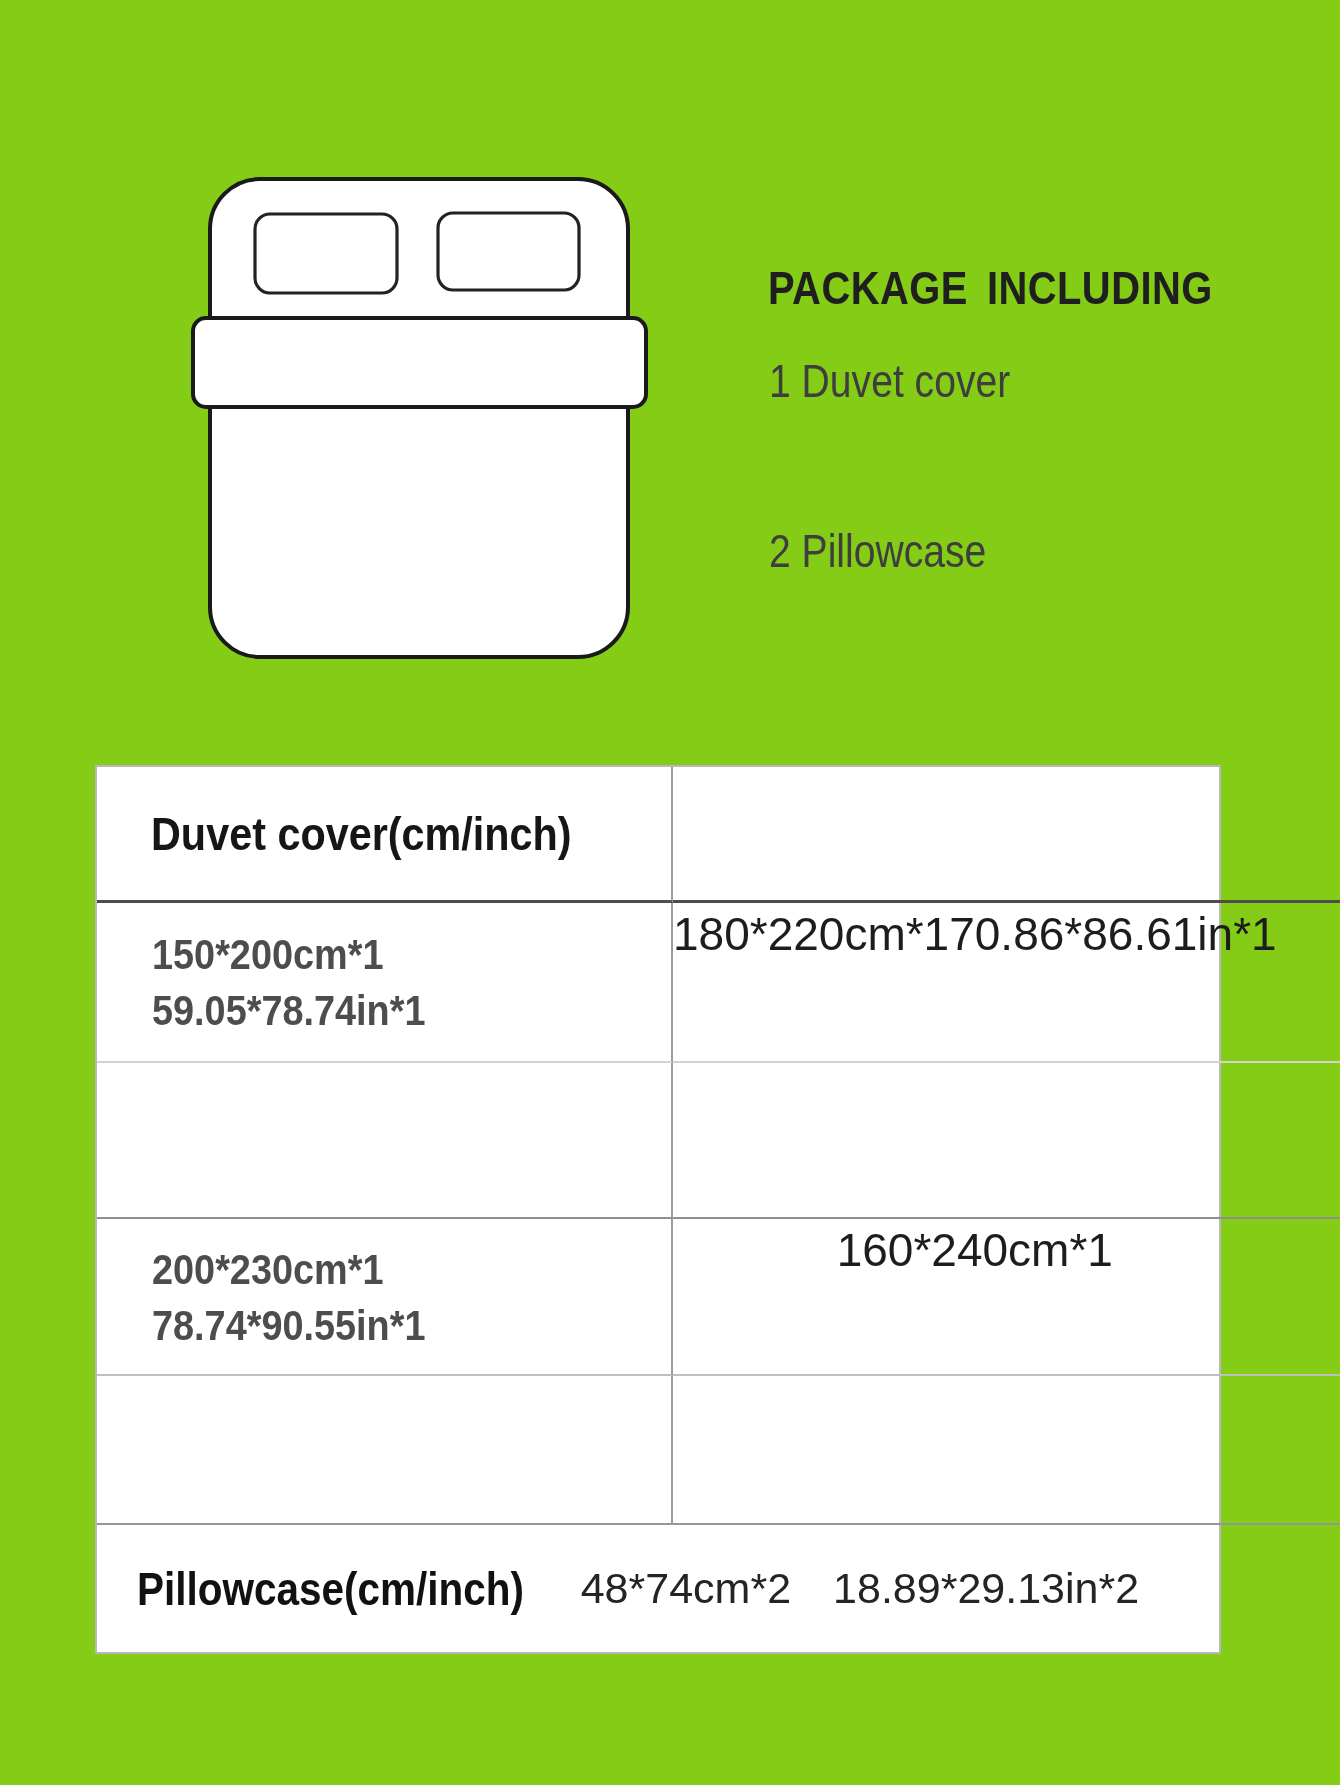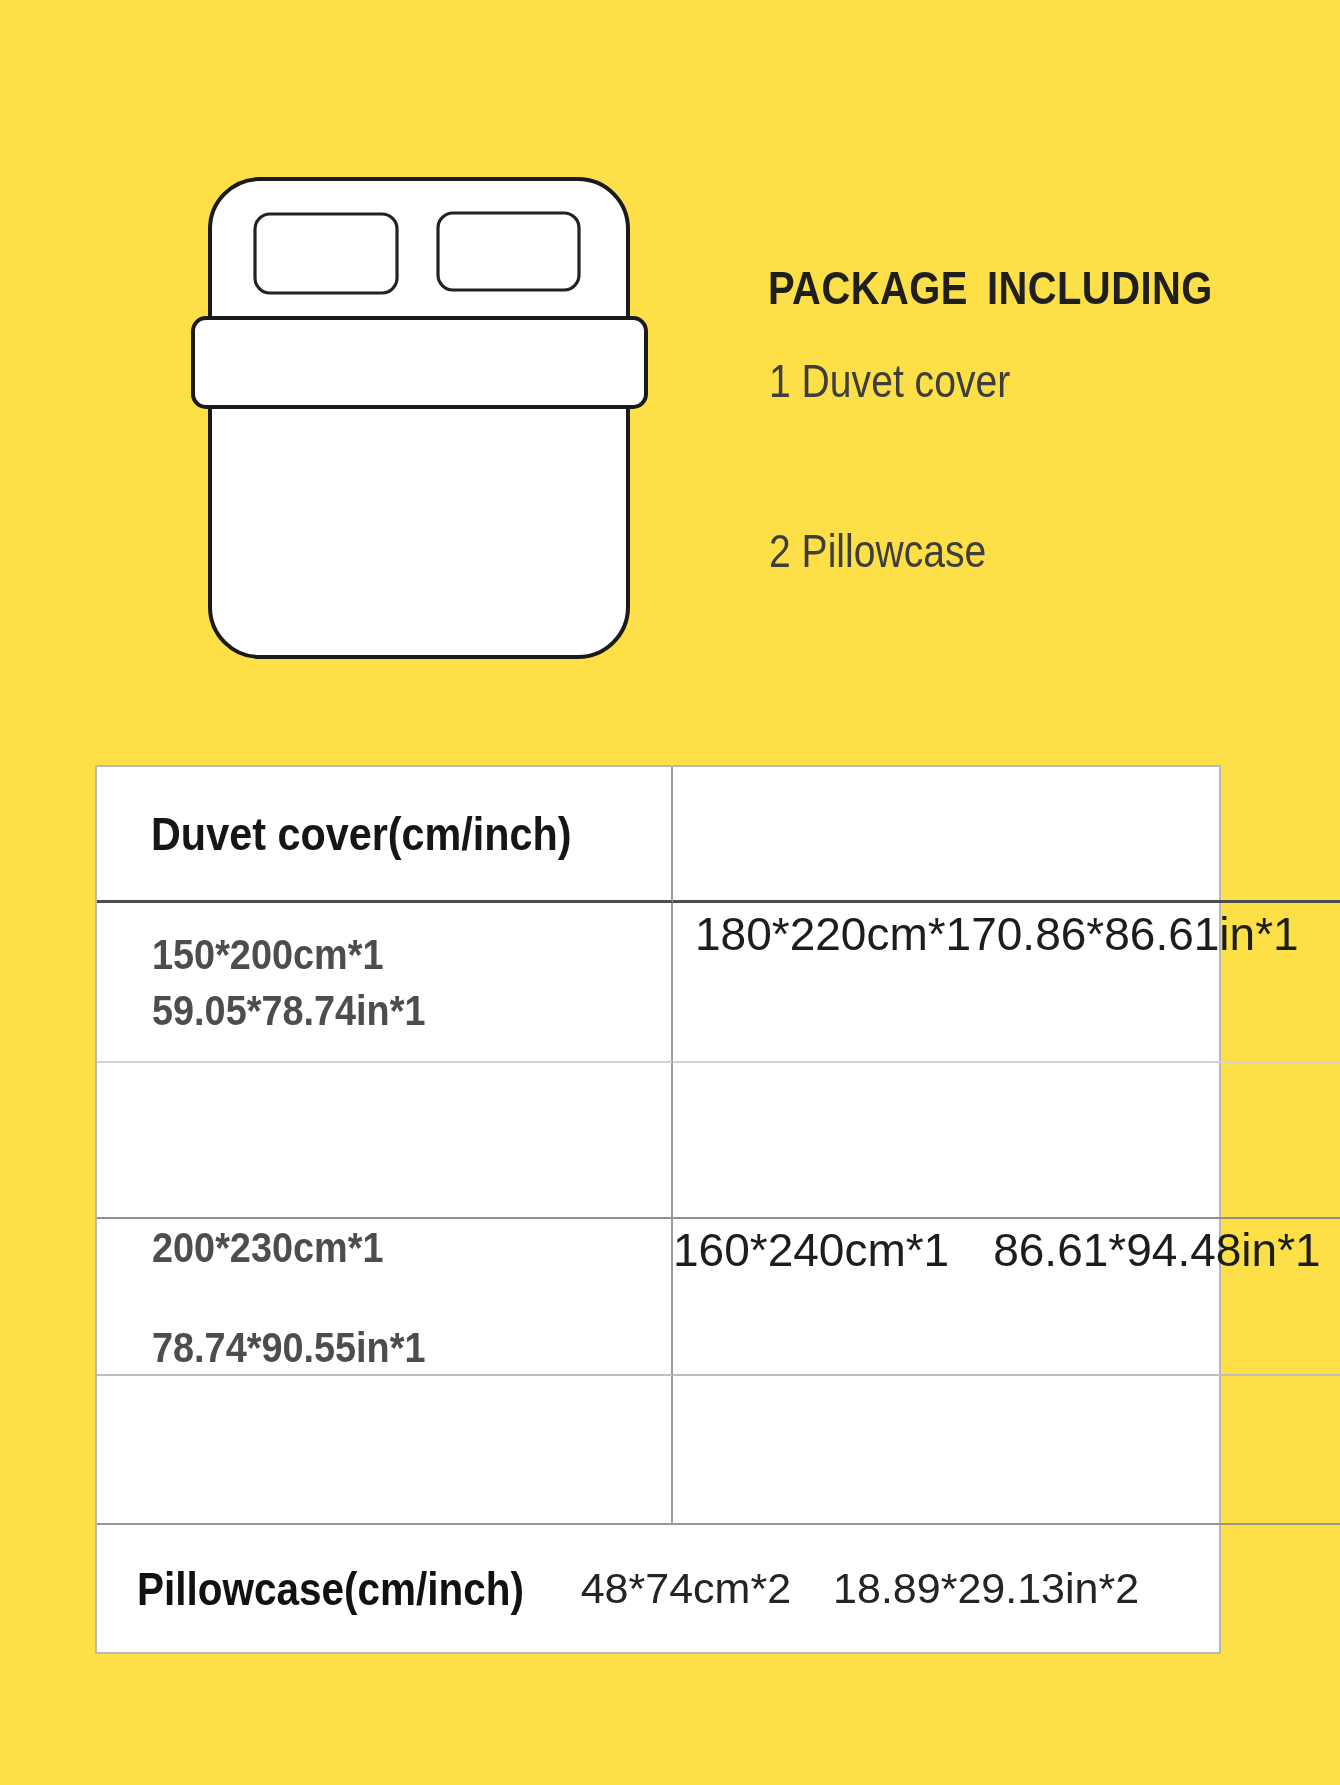--- a/index.html
+++ b/index.html
@@ -1,20 +1,20 @@
 <!DOCTYPE html>
 <html><head>
 <meta charset="utf-8">
 <style>
   html, body { margin: 0; padding: 0; background: #ffffff; }
   .canvas {
     position: relative;
     width: 1340px;
     height: 1785px;
-    background: #fde047;
+    background: #84cc16;
     overflow: hidden;
     font-family: "Liberation Sans", "DejaVu Sans", sans-serif;
   }
 
   
   .bed-svg { position: absolute; left: 185px; top: 155px; }
 
   
   .pkg-title {
     position: absolute; left: 768px; top: 260px;
@@ -41,21 +41,21 @@
     grid-template-columns: 576px 1fr;
     grid-template-rows: 136px 160px 156px 157px 149px 1fr;
     background: #ffffff;
   }
   .cell { box-sizing: border-box; }
   .col-l { border-right: 2px solid #9c9c9c; font-weight: bold; }
 
   .row-hdr  { border-bottom: 3px solid #4d4d4d; }
   .row-1    { border-bottom: 2px solid #d3d3d3; }
   .row-2    { border-bottom: 2px solid #8f8f8f; }
-  .row-3    { border-bottom: 2px solid #bfbfbf; gap: 44px; }
+  .row-3    { border-bottom: 2px solid #bfbfbf; }
   .row-4    { border-bottom: 2px solid #969696; }
 
   .hdr-cell {
     display: flex; align-items: center; padding-left: 54px;
     font-size: 47px; font-weight: 700; color: #161616;
   }
   .hdr-cell .cond { transform: scaleX(0.88); transform-origin: left center; white-space: nowrap; }
 
   .body-cell-l {
     display: flex; flex-direction: column; justify-content: center;
@@ -117,21 +117,20 @@
 
     <div class="cell col-l row-2"></div>
     <div class="cell row-2"></div>
 
     <div class="cell col-l row-3 body-cell-l">
       <span class="cond">200*230cm*1</span>
       <span class="cond">78.74*90.55in*1</span>
     </div>
     <div class="cell row-3 body-cell-r">
       <span>160*240cm*1</span>
-      <span>86.61*94.48in*1</span>
     </div>
 
     <div class="cell col-l row-4"></div>
     <div class="cell row-4"></div>
 
     <div class="cell pillow-row">
       <span class="pillow-label">Pillowcase(cm/inch)</span>
       <span class="pillow-size-cm">48*74cm*2</span>
       <span class="pillow-size-inch">18.89*29.13in*2</span>
     </div>

